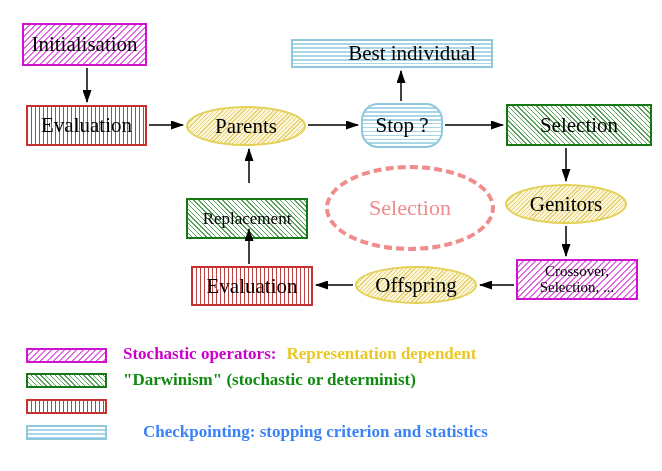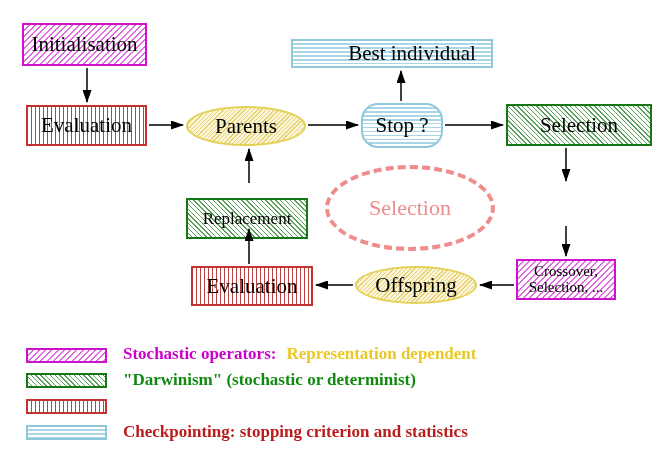--- a/index.html
+++ b/index.html
@@ -22,53 +22,54 @@
   .hatch-yellow{background:#fcf6d8 repeating-linear-gradient(135deg,rgba(230,204,110,0) 0,rgba(230,204,110,0) 2px,rgba(228,202,104,.85) 2px,rgba(228,202,104,.85) 3px);
                 border:2px solid #e4d055;}
   
   #n-init{left:22px;top:23px;width:125px;height:43px;font-size:21px;}
   #n-eval-top{left:26px;top:105px;width:121px;height:41px;font-size:21px;}
   #n-parents{left:186px;top:106px;width:120px;height:40px;font-size:21px;}
   #n-best{left:291px;top:39px;width:202px;height:29px;font-size:21px;padding-left:40px;}
   #n-stop{left:361px;top:103px;width:82px;height:45px;border-radius:17px;font-size:21px;}
   #n-selection{left:506px;top:104px;width:146px;height:42px;font-size:21px;}
   #n-genitors{left:505px;top:184px;width:122px;height:40px;font-size:21px;}
-  #n-crossover{left:516px;top:259px;width:100px;height:41px;font-size:15px;flex-direction:column;}
+  #n-crossover{left:516px;top:259px;width:122px;height:41px;font-size:15px;flex-direction:column;}
   #n-offspring{left:355px;top:266px;width:122px;height:38px;font-size:21px;}
   #n-eval-bottom{left:191px;top:266px;width:122px;height:40px;font-size:21px;}
   #n-replacement{left:186px;top:198px;width:122px;height:41px;font-size:17px;}
   #n-generation{left:325px;top:165px;width:170px;height:86px;border:4px dashed #f08c8c;
                 color:#f08c8c;font-size:22px;background:transparent;}
   #arrows{position:absolute;left:0;top:0;width:662px;height:471px;pointer-events:none;}
   
   .swatch{position:absolute;left:26px;width:81px;height:15px;box-sizing:border-box;}
   .legend-label{position:absolute;left:123px;font-size:17px;font-weight:bold;white-space:nowrap;}
   #sw1{top:348px;} #sw2{top:373px;} #sw3{top:399px;} #sw4{top:425px;}
   #lg1{top:344px;text-align:center;} #lg2{top:370px;} #lg3{top:396px;} #lg4{top:422px;}
   .c-magenta{color:#cc00cc;} .c-gold{color:#e9c827;} .c-green{color:#118a11;}
-  .c-red{color:#cc1111;} .c-cyan{color:#b91c1c;}
+  .c-red{color:#cc1111;} .c-cyan{color:#3b82f6;margin-left:20px;}
   .gap{display:inline-block;width:10px;}
 </style>
 </head>
 <body>
 
 <div id="canvas">
 
   <div class="node hatch-magenta" id="n-init">Initialisation</div>
 
   <div class="node stripe-red" id="n-eval-top">Evaluation</div>
 
   <div class="node ellipse hatch-yellow" id="n-parents">Parents</div>
 
   <div class="node stripe-cyan" id="n-best">Best individual</div>
 
   <div class="node stripe-cyan" id="n-stop">Stop ?</div>
 
   <div class="node hatch-green" id="n-selection">Selection</div>
 
+  <div class="node ellipse hatch-yellow" id="n-genitors">Genitors</div>
 
   <div class="node hatch-magenta" id="n-crossover">
     <div>Crossover,</div>
     <div>Selection, ...</div>
   </div>
 
   <div class="node ellipse hatch-yellow" id="n-offspring">Offspring</div>
 
   <div class="node stripe-red" id="n-eval-bottom">Evaluation</div>
 

